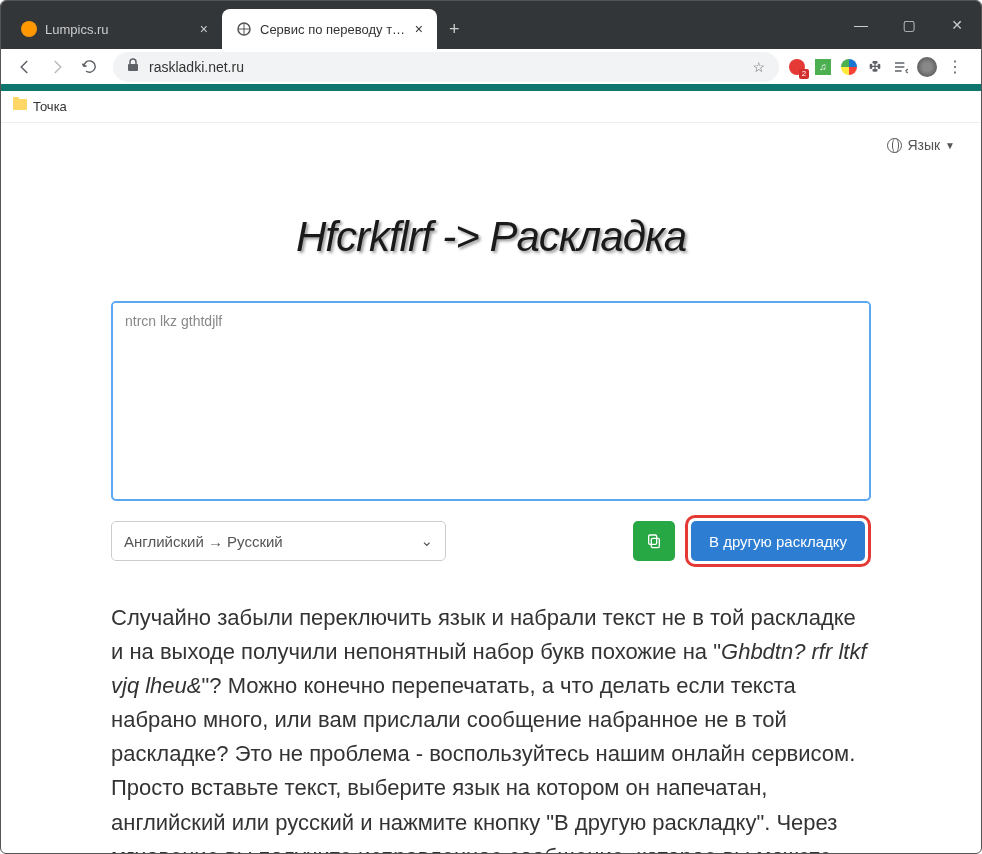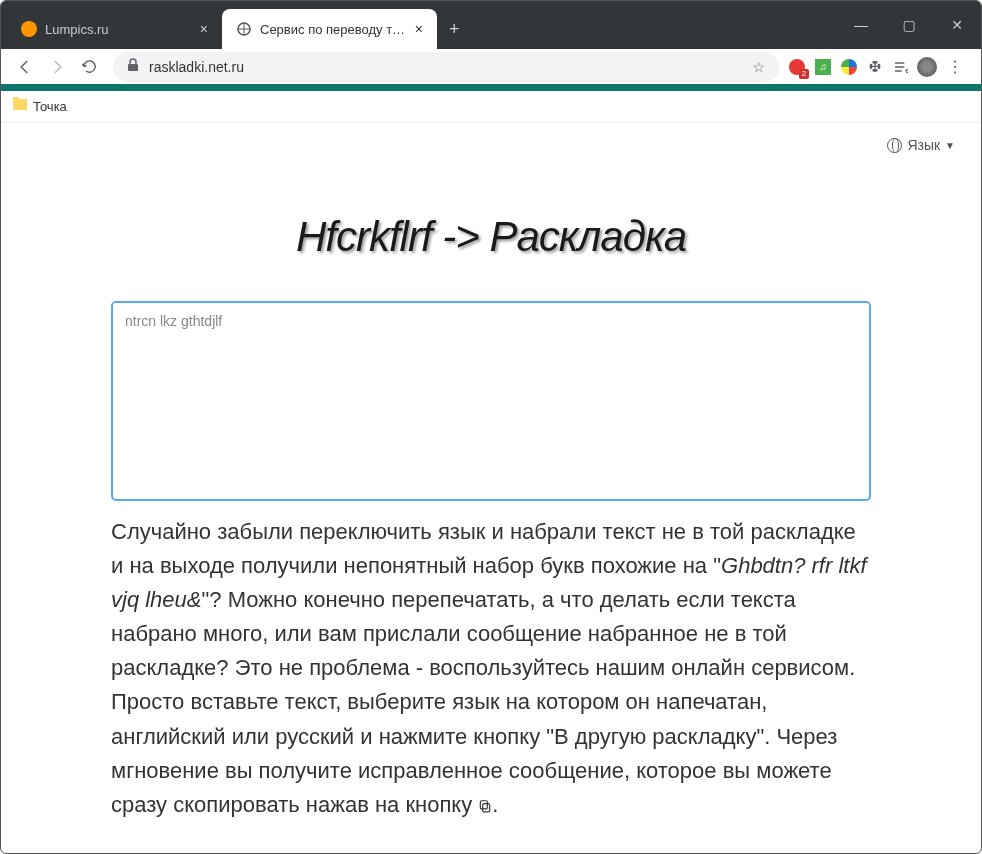--- a/index.html
+++ b/index.html
@@ -165,20 +165,36 @@
     <span class="caret">▼</span>
   </div>
 
   <div class="page">
     <h1 class="heading">Hfcrkflrf -&gt; Раскладка</h1>
 
     <div class="textarea-wrap">
       <textarea style="">ntrcn lkz gthtdjlf</textarea>
     </div>
 
+    <div class="controls">
+      <div class="select">
+        <span>Английский → Русский</span>
+        <span class="arrow">⌄</span>
+      </div>
+      <div class="spacer"></div>
+      <button class="btn-copy">
+        <svg class="copy-svg" viewBox="0 0 24 24">
+            <rect x="8" y="8" width="12" height="14" rx="2" fill="none" stroke="#fff" stroke-width="2"></rect>
+            <rect x="4" y="3" width="12" height="14" rx="2" fill="none" stroke="#fff" stroke-width="2"></rect>
+          </svg>
+      </button>
+      <div class="btn-main-wrap">
+        <button class="btn-main">В другую раскладку</button>
+      </div>
+    </div>
 
     <p class="desc">
       <span>Случайно забыли переключить язык и набрали текст не в той раскладке и на выходе получили непонятный набор букв похожие на "</span><em>Ghbdtn? rfr ltkf vjq lheu&amp;</em><span>"? Можно конечно перепечатать, а что делать если текста набрано много, или вам прислали сообщение набранное не в той раскладке? Это не проблема - воспользуйтесь нашим онлайн сервисом. Просто вставьте текст, выберите язык на котором он напечатан, английский или русский и нажмите кнопку "В другую раскладку". Через мгновение вы получите исправленное сообщение, которое вы можете сразу скопировать нажав на кнопку </span><span class="copy-inline"><svg width="14" height="14" viewBox="0 0 24 24">
             <rect x="8" y="8" width="12" height="14" rx="2" fill="none" stroke="#333" stroke-width="2"></rect>
             <rect x="4" y="3" width="12" height="14" rx="2" fill="none" stroke="#333" stroke-width="2"></rect>
           </svg></span><span>.</span>
     </p>
 
   </div>
 </div>

